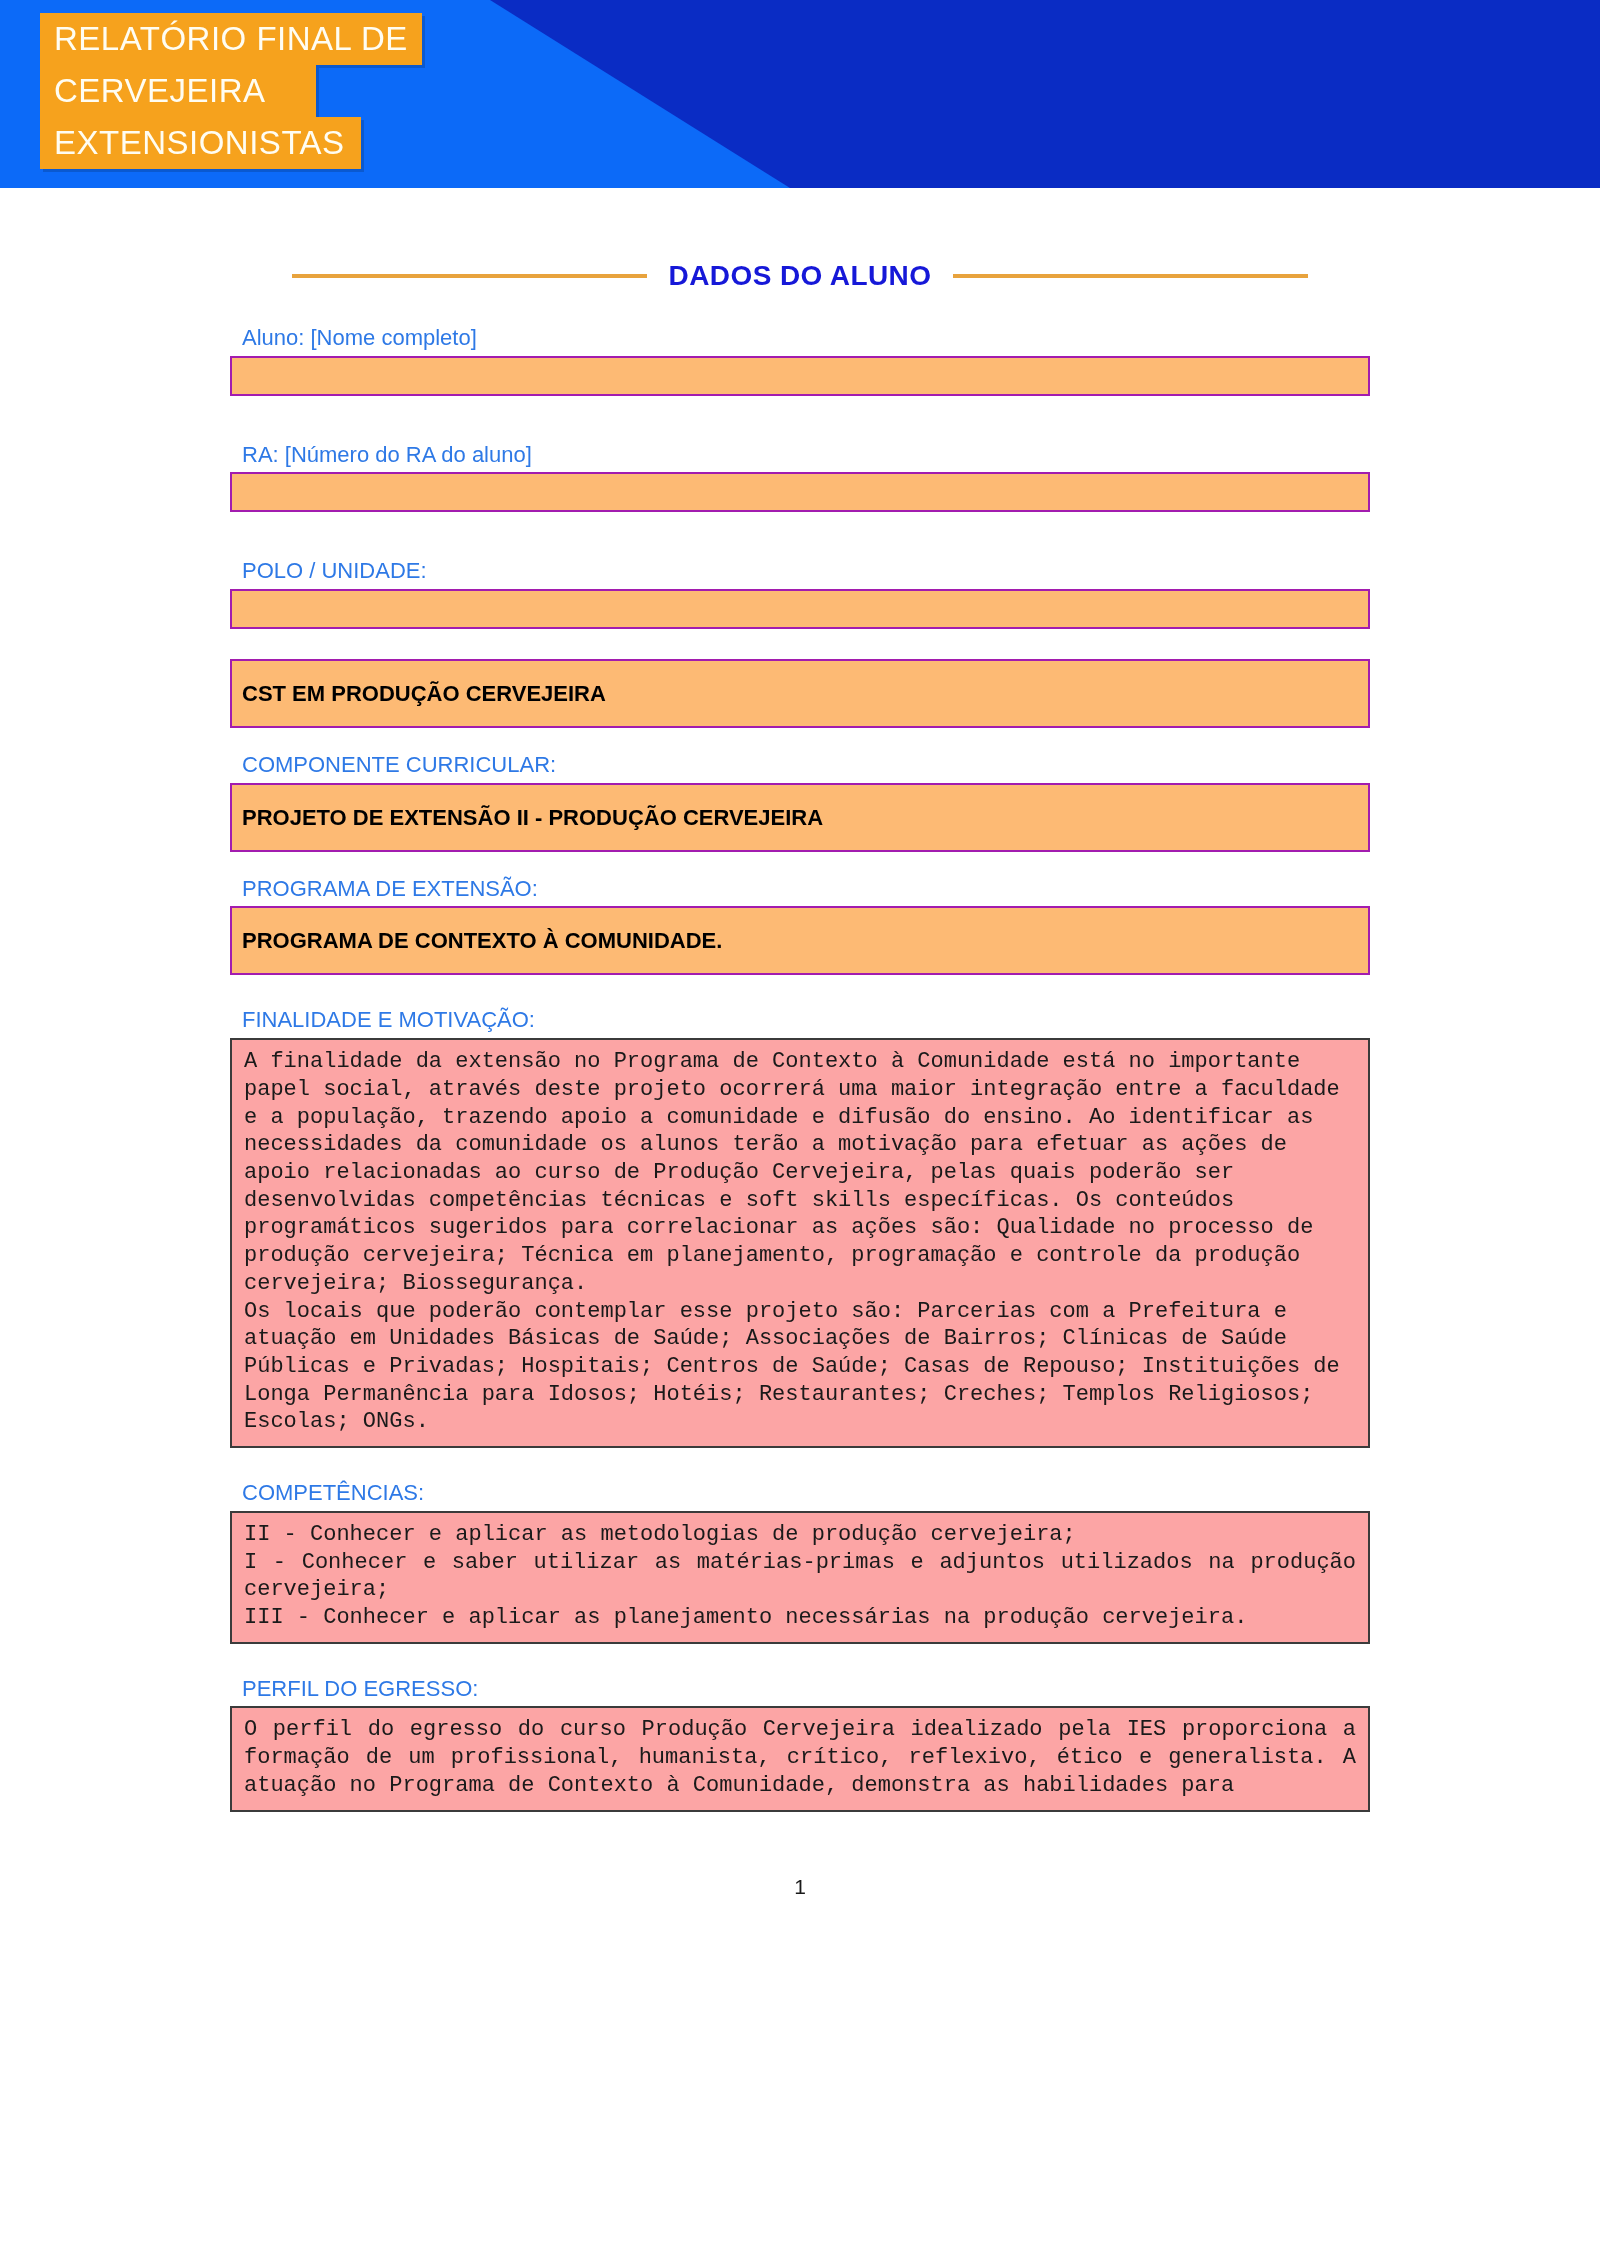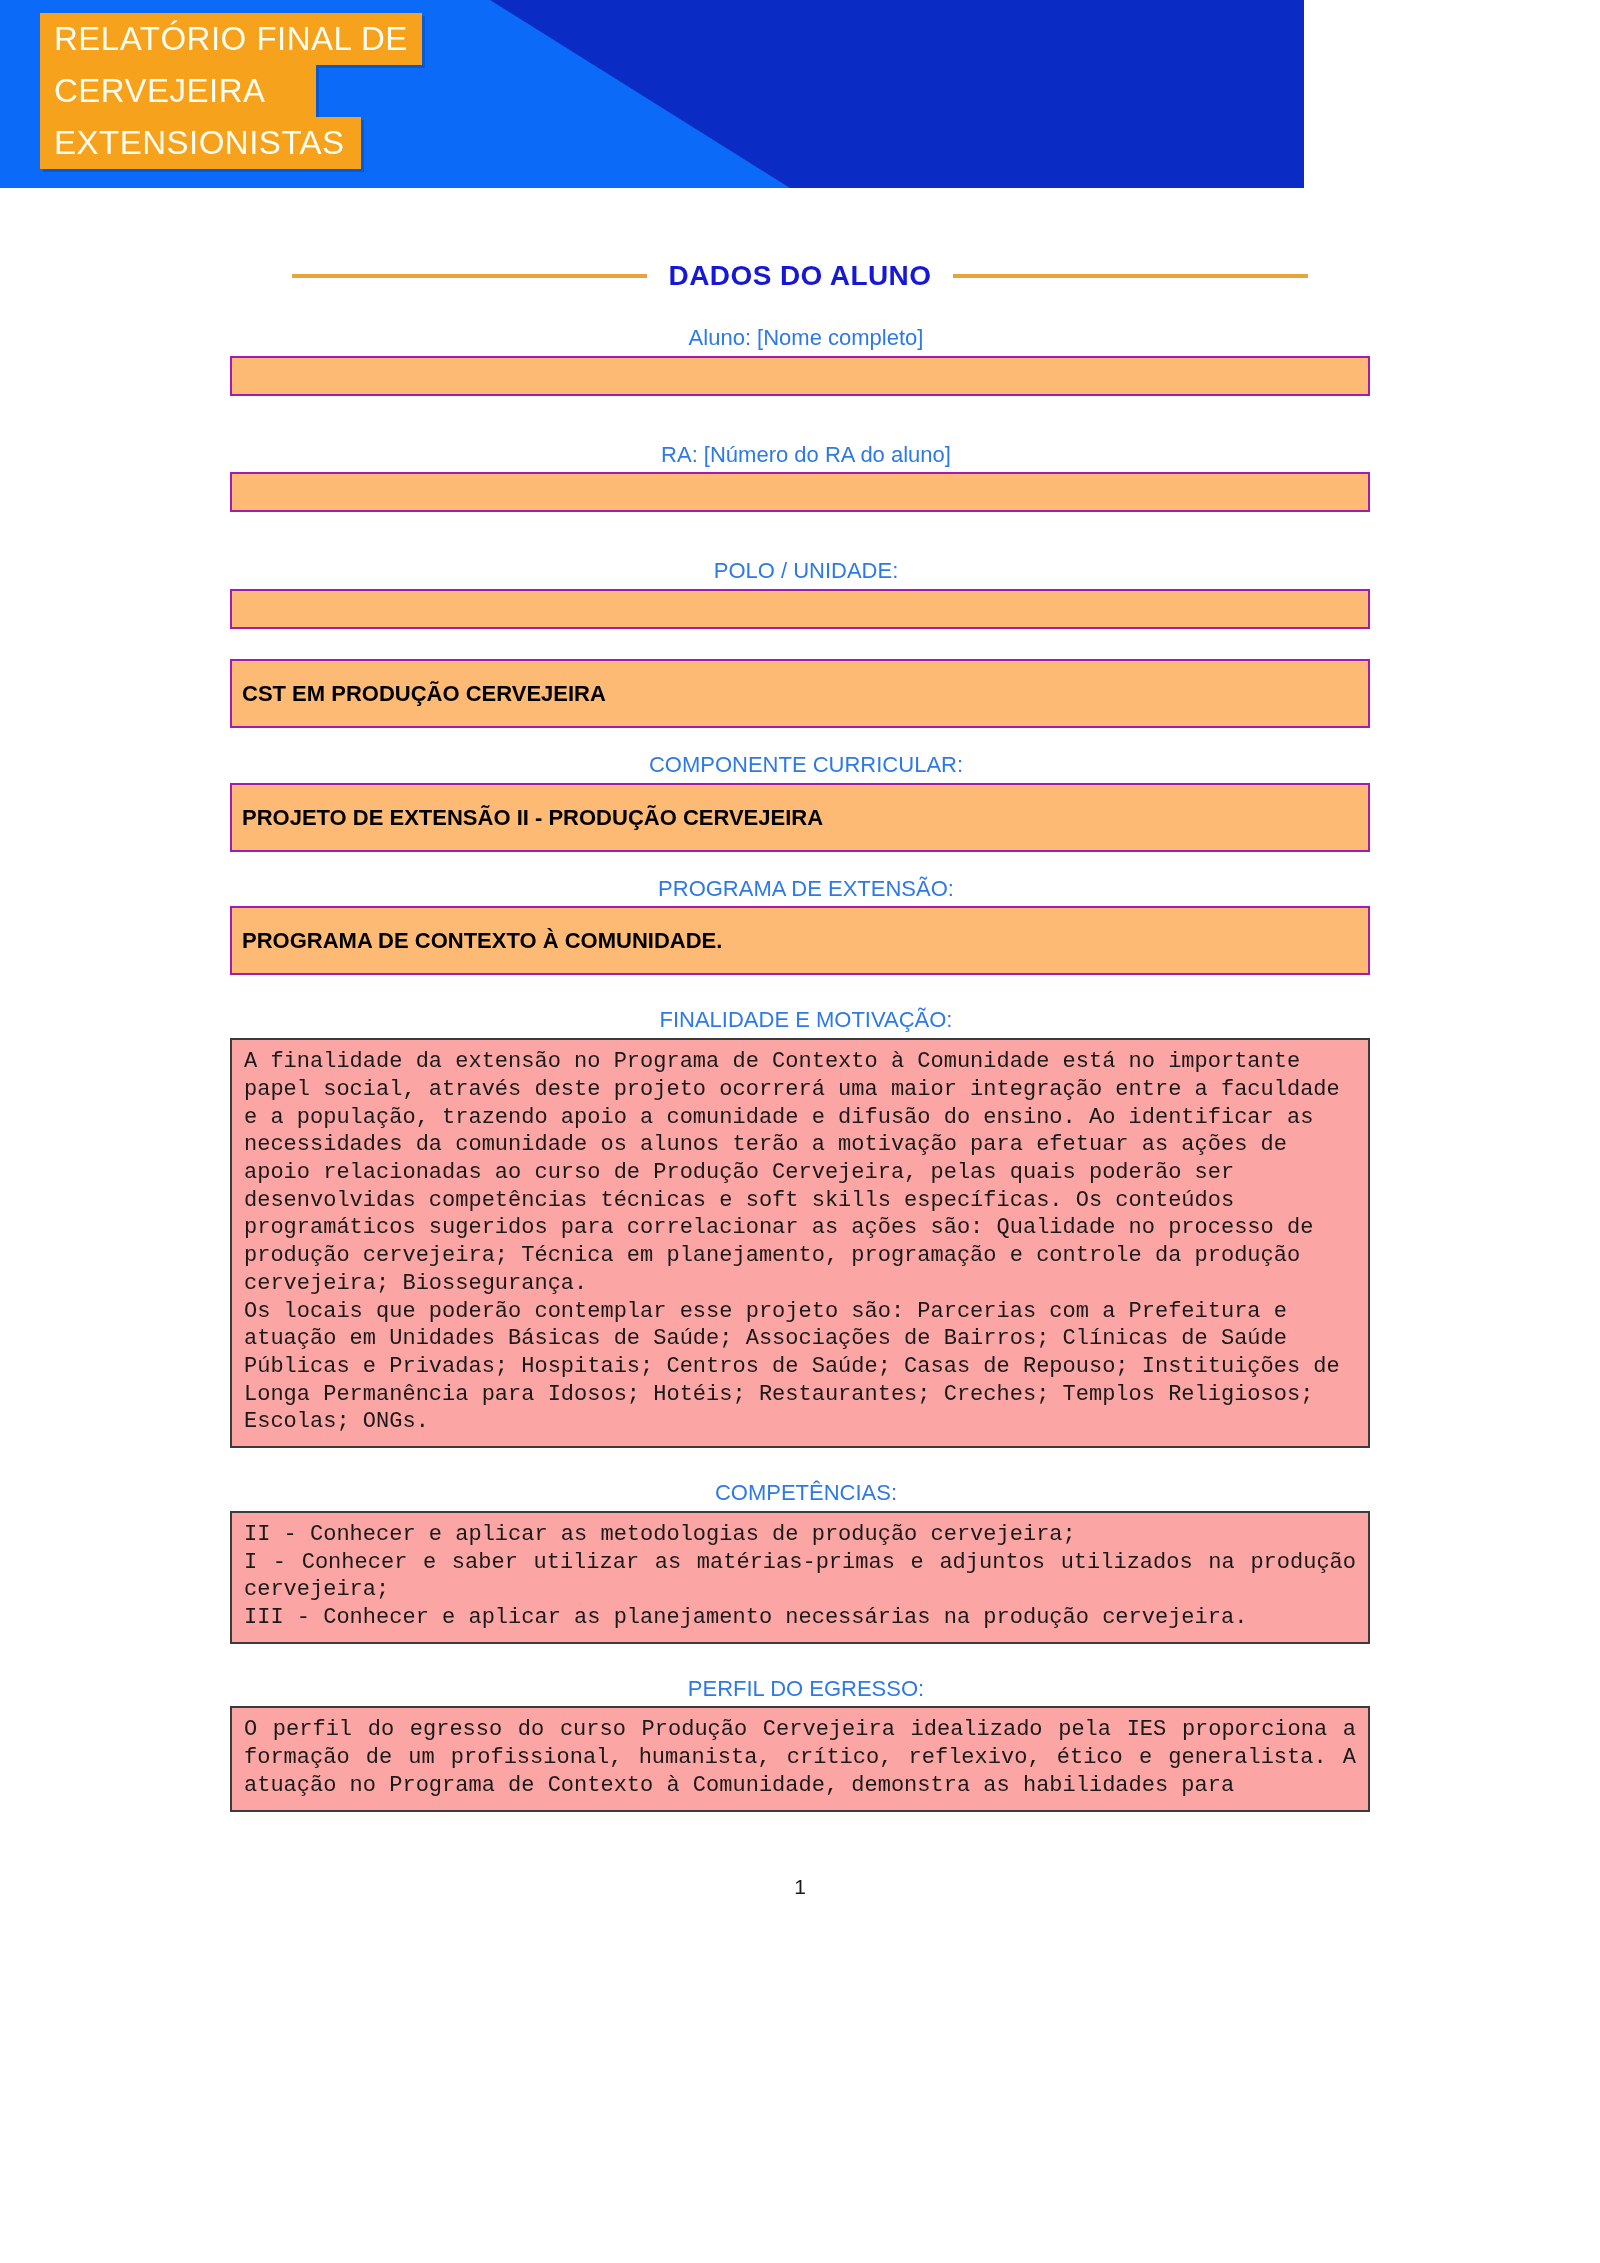--- a/index.html
+++ b/index.html
@@ -13,21 +13,21 @@
     height: 2263px;
     position: relative;
     font-family: "Liberation Sans", sans-serif;
     overflow: hidden;
   }
 
   
   .banner {
     position: absolute;
     top: 0; left: 0;
-    width: 1304px;
+    width: 1600px;
     height: 188px;
     overflow: hidden;
     text-align: center;
   }
   .banner-dark {
     position: absolute;
     inset: 0;
     background: #0A2CC4;
   }
   .banner-light {
@@ -98,21 +98,20 @@
   }
 
   
   .field { margin-bottom: 8px; }
   .field-label {
     color: #2E79E6;
     font-size: 22px;
     line-height: 1.35;
     padding-left: 12px;
     margin-bottom: 3px;
-    text-align: center;
   }
   .field-box {
     border: 2px solid #a21caf;
     background: #fdba74;
     box-sizing: border-box;
     padding: 16px 10px;
   }
   .box-empty { height: 40px; }
   .box-value {
     font-size: 22px;

